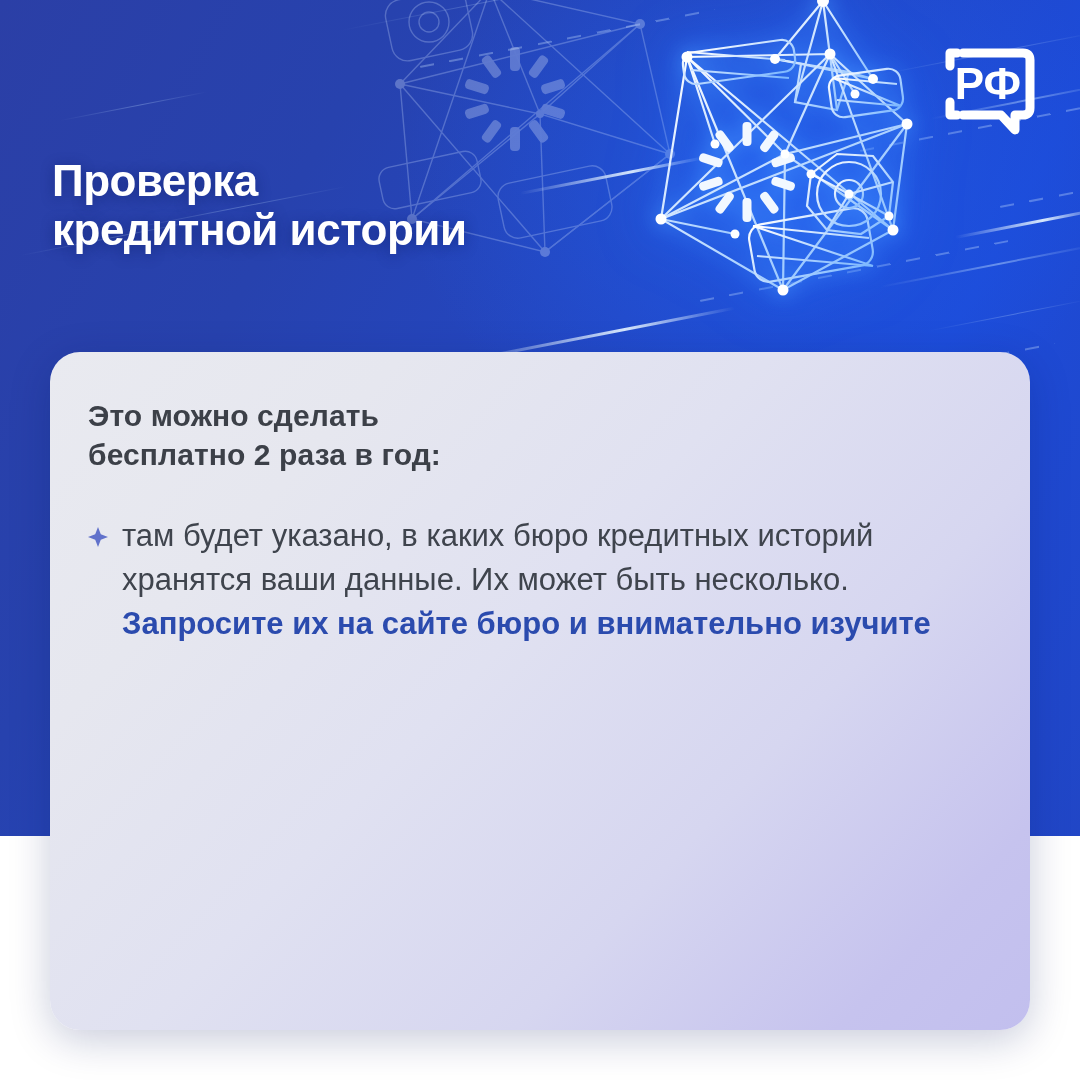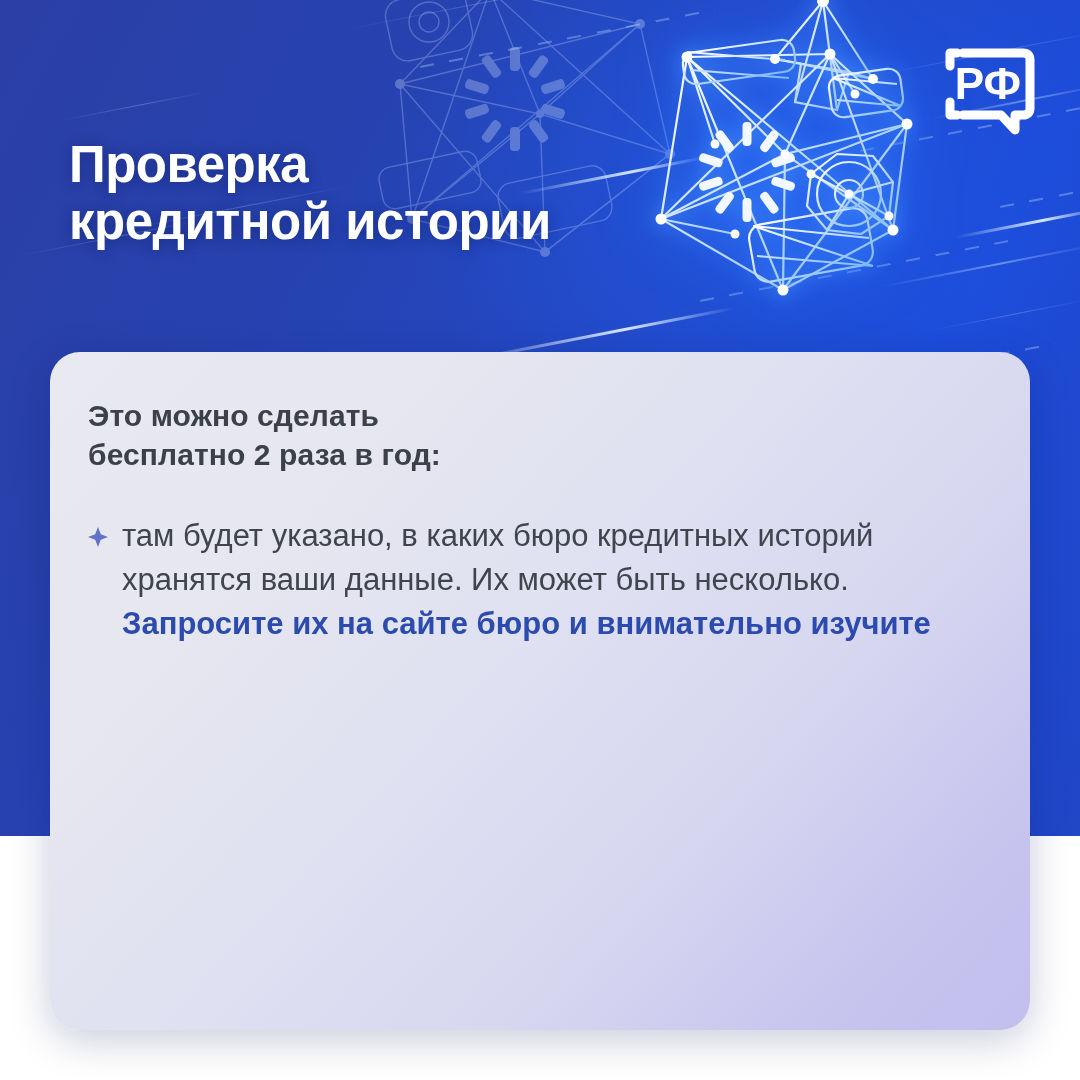--- a/index.html
+++ b/index.html
@@ -37,29 +37,28 @@
   .wire{ position:absolute; pointer-events:none; }
   .wire svg{ display:block; overflow:visible; }
   .wire.bright{ filter:drop-shadow(0 0 10px rgba(70,150,255,.95)) drop-shadow(0 0 26px rgba(40,110,255,.8)); }
   .wire.faded{ opacity:.30; }
 
   
   .logo{ position:absolute; right:35px; top:30px; width:110px; height:110px; }
 
   
   .title{
-    position:absolute; left:52px; top:136px;
+    position:absolute; left:52px; top:156px;
     color:#ffffff;
-    font-size:51px; line-height:1.12;
+    font-size:44px; line-height:1.12;
     font-weight:bold;
     letter-spacing:-0.5px;
     text-shadow:0 2px 14px rgba(10,25,90,.45);
     white-space:pre-line;
     z-index:5;
-    margin-left:17px;
   }
 
   
   .card{
     position:absolute; left:50px; top:352px;
     width:980px; height:678px;
     border-radius:30px;
     background:linear-gradient(133deg,
         #e9eaf0 0%,
         #e6e7ef 22%,

